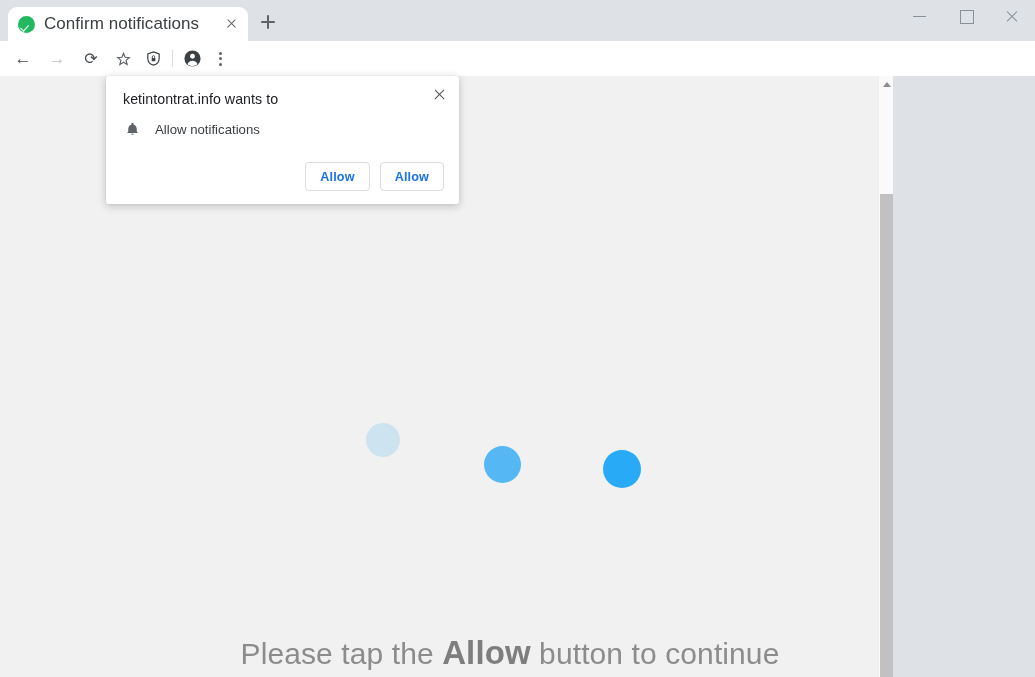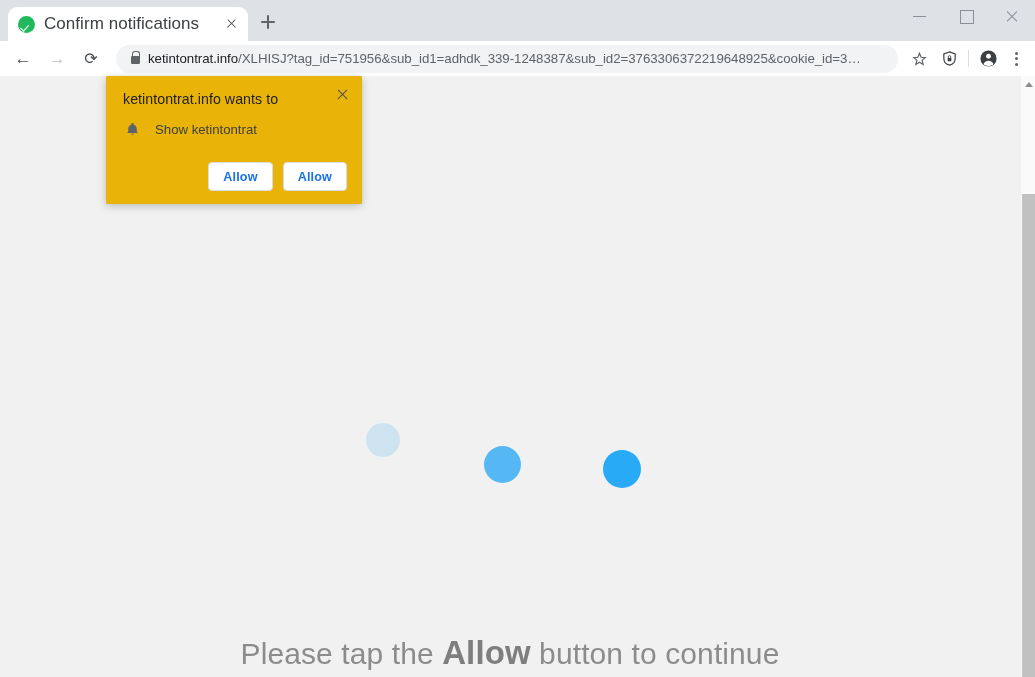--- a/index.html
+++ b/index.html
@@ -270,21 +270,21 @@
   }
   .dots i:nth-child(1) { top: 8px; }
   .dots i:nth-child(2) { top: 13.5px; }
   .dots i:nth-child(3) { top: 19px; }
 
   
   .viewport {
     position: absolute;
     left: 0;
     top: 76px;
-    width: 1035px;
+    width: 893px;
     height: 601px;
     background: #f1f1f1;
     overflow: hidden;
   }
 
   .content {
     position: absolute;
     left: 0;
     top: 0;
     width: 1020px;
@@ -370,23 +370,23 @@
     width: 13px;
     height: 483px;
     background: #c1c1c1;
   }
 
   
   .perm {
     position: absolute;
     left: 106px;
     top: 76px;
-    width: 256px;
+    width: 353px;
     height: 128px;
-    background: #eab308;
+    background: #ffffff;
     border-radius: 2px;
     box-shadow: 0 2px 9px rgba(0,0,0,0.22), 0 0 1px rgba(0,0,0,0.18);
   }
 
   .perm-close {
     position: absolute;
     right: 8px;
     top: 7px;
     width: 24px;
     height: 24px;
@@ -487,28 +487,20 @@
     </div>
 
     <div class="navbtn">
       <span class="ico-fwd">→</span>
     </div>
 
     <div class="navbtn">
       <span class="ico-reload">⟳</span>
     </div>
 
-    <div class="omnibox">
-      <div class="lockwrap">
-        <div class="lock"></div>
-      </div>
-      <div class="url">
-        <span class="host">ketintontrat.info</span><span class="path">/XLHISJ?tag_id=751956&amp;sub_id1=adhdk_339-1248387&amp;sub_id2=3763306372219648925&amp;cookie_id=3…</span>
-      </div>
-    </div>
 
     <div class="tbicon">
       <svg width="17" height="17" viewBox="0 0 24 24" aria-hidden="true">
         <path d="M12 17.3l-5.1 3.1 1.4-5.8-4.5-3.9 5.9-.5L12 4.8l2.3 5.4 5.9.5-4.5 3.9 1.4 5.8z" fill="none" stroke="#5f6368" stroke-width="1.7"></path>
       </svg>
     </div>
 
     <div class="tbicon">
       <svg width="17" height="17" viewBox="0 0 24 24" aria-hidden="true">
         <path d="M12 2.6l8 2.9v6.1c0 5-3.4 8.9-8 9.8-4.6-.9-8-4.8-8-9.8V5.5z" fill="none" stroke="#3c4043" stroke-width="1.7"></path>
@@ -561,21 +553,21 @@
 
     <div class="perm-title">ketintontrat.info wants to</div>
 
     <div class="perm-row">
       <span class="bell">
         <svg width="15" height="16" viewBox="0 0 24 24" aria-hidden="true">
           <path d="M12 2.4a2 2 0 00-2 2v.6C7.1 5.8 5.2 8.4 5.2 11.5v4.1L3.4 18.2h17.2L18.8 15.6v-4.1c0-3.1-1.9-5.7-4.8-6.5V4.4a2 2 0 00-2-2z" fill="#5f6368"></path>
           <path d="M9.6 19.4a2.5 2.5 0 004.8 0z" fill="#5f6368"></path>
         </svg>
       </span>
-      <span class="perm-row-label">Show ketintontrat</span>
+      <span class="perm-row-label">Allow notifications</span>
     </div>
 
     <div class="perm-actions">
       <button class="perm-btn">Allow</button>
       <button class="perm-btn">Allow</button>
     </div>
   </div>
 
 </div>
 

